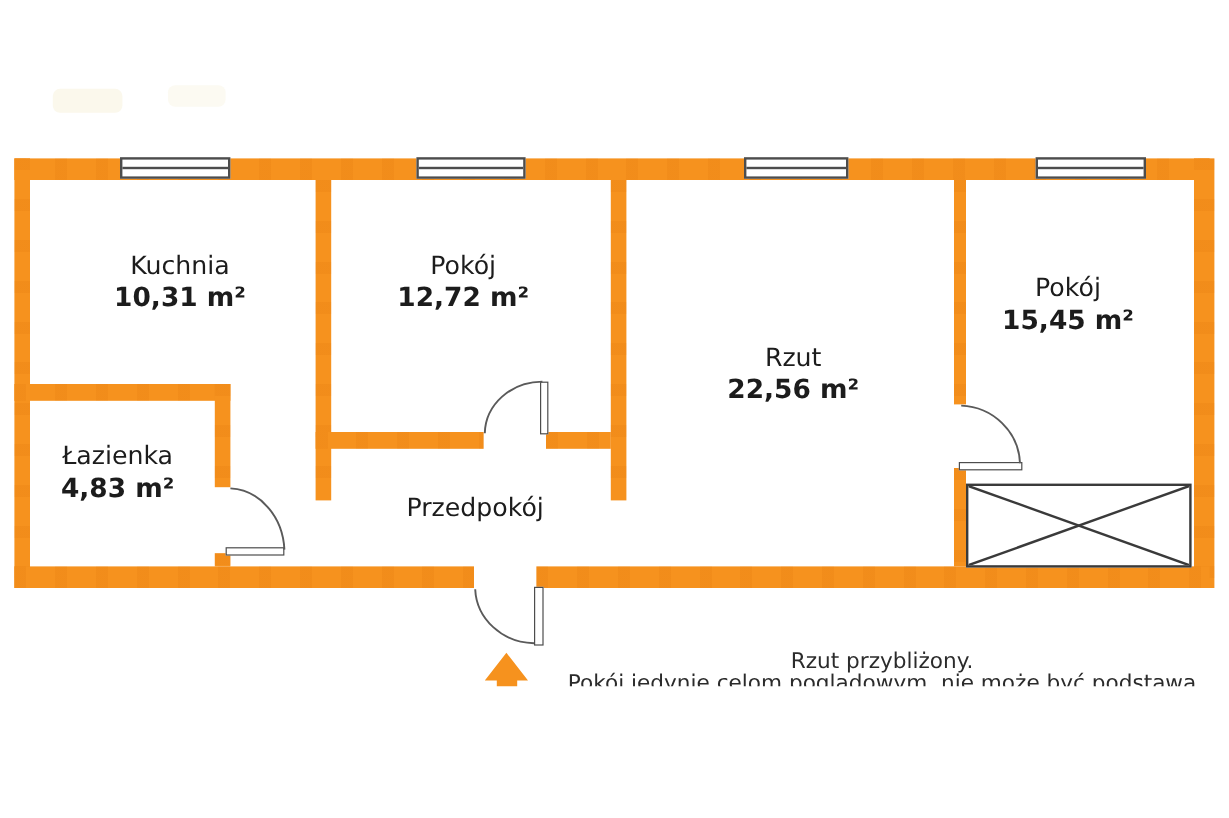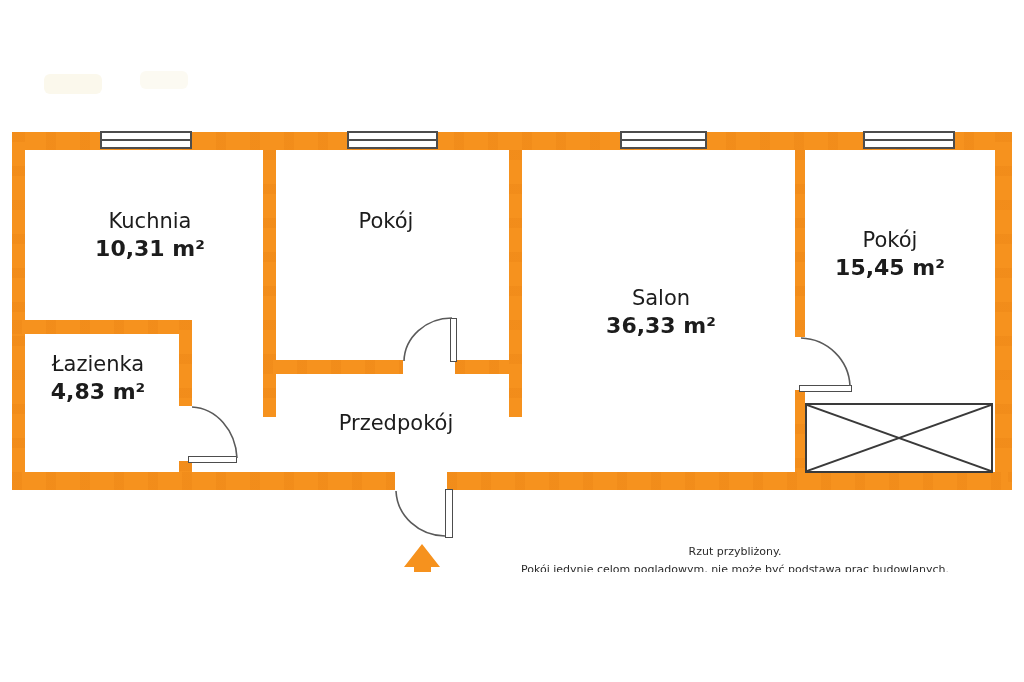--- a/index.html
+++ b/index.html
@@ -26,21 +26,21 @@
   .furniture{
     position:absolute;background:#ffffff;border:2px solid #3a3a3a;box-sizing:border-box;
   }
   .furniture svg{position:absolute;inset:0;width:100%;height:100%;}
   .overlay{position:absolute;left:0;top:0;width:1024px;height:682px;pointer-events:none;}
   .room-label{position:absolute;text-align:center;line-height:1.2;}
   .room-name{font-size:21px;}
   .room-area{font-size:22px;margin-top:2px;font-weight:bold;}
   .disclaimer{
     position:absolute;left:455px;top:543px;width:560px;text-align:center;
-    font-size:11px;line-height:18px;color:#2b2b2b;
+    font-size:18px;line-height:18px;color:#2b2b2b;
   }
   .watermark{position:absolute;border-radius:6px;pointer-events:none;}
 </style>
 </head>
 <body>
 
 <div class="canvas">
 
   <div class="watermark" style="left:44px;top:74px;width:58px;height:20px;background:#fbf8ec;"></div>
   <div class="watermark" style="left:140px;top:71px;width:48px;height:18px;background:#fcfaf2;"></div>
@@ -94,33 +94,34 @@
     <polygon points="422,544 404,567 414,567 414,586 431,586 431,567 440,567" fill="#f6921e"></polygon>
   </svg>
 
   <div class="room-label" style="left:60px;top:209px;width:180px;">
     <div class="room-name">Kuchnia</div>
     <div class="room-area">10,31 m²</div>
   </div>
 
   <div class="room-label" style="left:296px;top:209px;width:180px;">
     <div class="room-name">Pokój</div>
+    <div class="room-area">12,72 m²</div>
   </div>
 
   <div class="room-label" style="left:571px;top:286px;width:180px;">
-    <div class="room-name">Salon</div>
-    <div class="room-area">36,33 m²</div>
+    <div class="room-name">Rzut</div>
+    <div class="room-area">22,56 m²</div>
   </div>
 
   <div class="room-label" style="left:800px;top:228px;width:180px;">
     <div class="room-name">Pokój</div>
     <div class="room-area">15,45 m²</div>
   </div>
 
-  <div class="room-label" style="left:8px;top:352px;width:180px;">
+  <div class="room-label" style="left:8px;top:368px;width:180px;">
     <div class="room-name">Łazienka</div>
     <div class="room-area">4,83 m²</div>
   </div>
 
   <div class="room-label" style="left:306px;top:411px;width:180px;">
     <div class="room-name">Przedpokój</div>
   </div>
 
   <div class="disclaimer">
     <div>Rzut przybliżony.</div>

